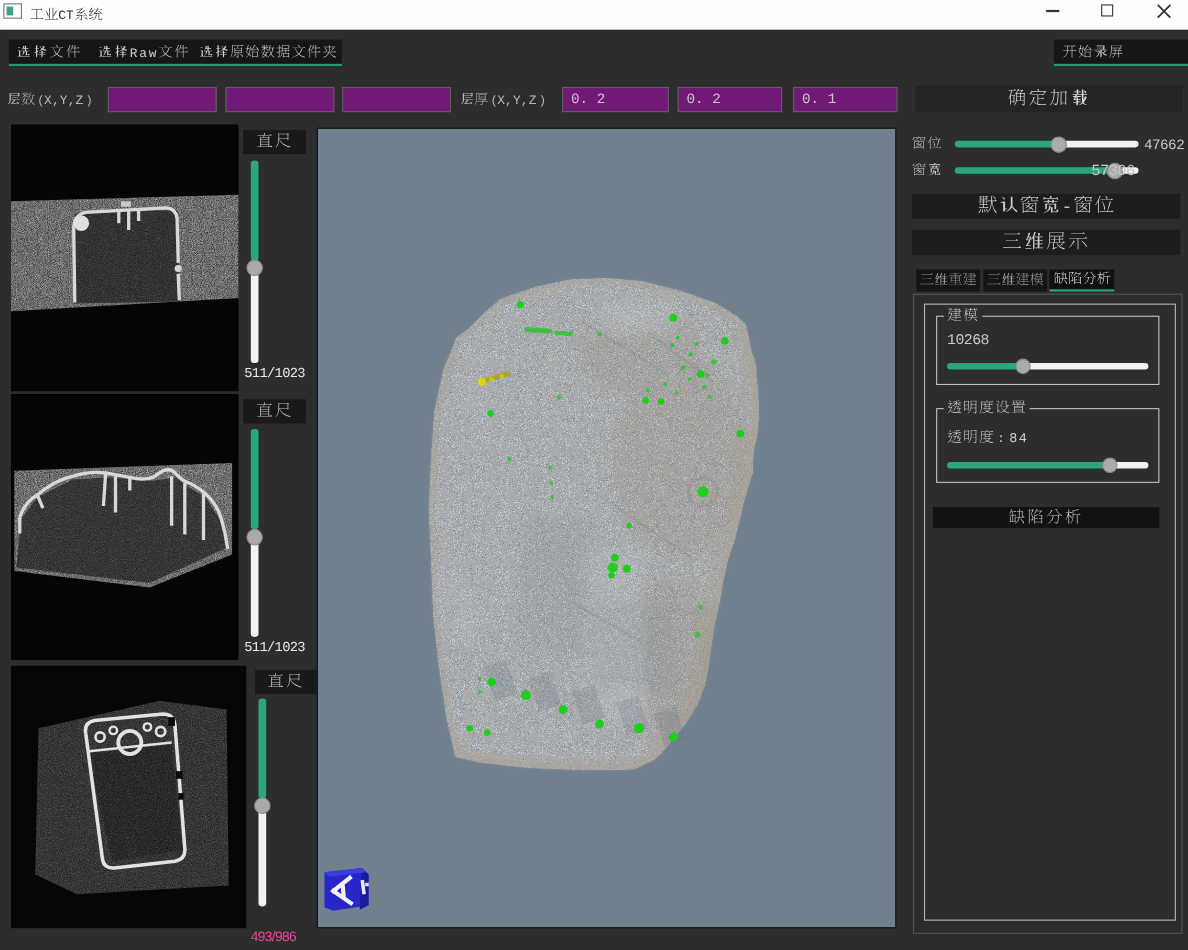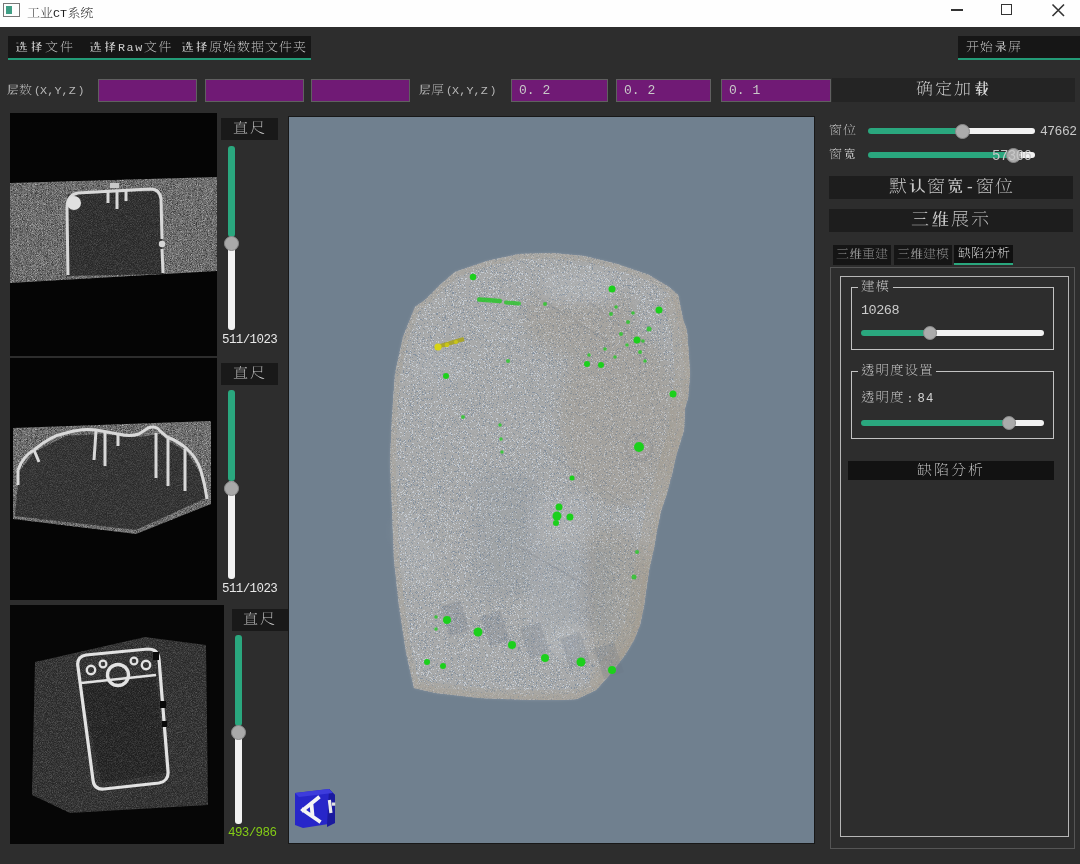--- a/index.html
+++ b/index.html
@@ -97,21 +97,21 @@
       <text x="55.5" y="10.4" font-size="11.7">,</text>
       <text x="62.7" y="10.4" font-size="11.7">Z</text>
       <text x="71.8" y="10.4" font-size="11.0">)</text>
     </svg>
   </div>
 <div class="field" style="left:98px;top:79px;width:99px"></div>
 <div class="field" style="left:205px;top:79px;width:99px"></div>
 <div class="field" style="left:311px;top:79px;width:99px"></div>
 <div class="field" style="left:511px;top:79px;width:97px">0. 2</div>
 <div class="field" style="left:616px;top:79px;width:95px">0. 2</div>
-<div class="field" style="left:721px;top:79px;width:110px">0. 1</div>
+<div class="field" style="left:721px;top:79px;width:95px">0. 1</div>
 <div class="abs" style="left:418px;top:84px">
     <svg class="hz" width="78" height="14" viewBox="0 0 78 14" fill="#b9b9b9" font-family="Liberation Mono, monospace">
       <use href="#u5c42" transform="translate(0.0,0) scale(0.01300)"></use>
       <use href="#u539a" transform="translate(13.0,0) scale(0.01300)"></use>
       <text x="27.9" y="10.4" font-size="11.0">(</text>
       <text x="34.1" y="10.4" font-size="11.7">X</text>
       <text x="41.2" y="10.4" font-size="11.7">,</text>
       <text x="48.4" y="10.4" font-size="11.7">Y</text>
       <text x="55.5" y="10.4" font-size="11.7">,</text>
       <text x="62.7" y="10.4" font-size="11.7">Z</text>
@@ -197,21 +197,21 @@
 <div class="abs" style="left:222px;top:582px;color:#e8e8e8;font-size:12.5px;letter-spacing:-0.6px;font-family:'Liberation Mono',monospace">511/1023</div>
 <div class="btn" style="left:232px;top:609px;width:56px;height:22px;background:#191919">
     <svg class="hz" width="34" height="16" viewBox="0 0 34 16" fill="#cccccc" font-family="Liberation Mono, monospace">
       <use href="#u76f4" transform="translate(0.0,0) scale(0.01500)"></use>
       <use href="#u5c3a" transform="translate(17.0,0) scale(0.01500)"></use>
     </svg>
   </div>
 <div class="abs" style="left:235px;top:635px;width:7px;height:91px;background:#2aa77e;border-radius:3px"></div>
 <div class="abs" style="left:235px;top:726px;width:7px;height:98px;background:#f2f2f2;border-radius:3px"></div>
 <div class="abs" style="left:231px;top:725px;width:15px;height:15px;border-radius:50%;background:#a9a9a9;border:1px solid #8a8a8a"></div>
-<div class="abs" style="left:228px;top:826px;color:#84cc16;font-size:12.5px;letter-spacing:-0.6px;font-family:Liberation Mono, monospace">493/986</div>
+<div class="abs" style="left:228px;top:844px;color:#ec4899;font-size:12.5px;letter-spacing:-0.6px;font-family:Liberation Sans, sans-serif">493/986</div>
 <svg class="abs" style="left:289px;top:117px" width="525" height="726" viewBox="0 0 525 726">
 <defs>
 <filter id="objw" x="-3%" y="-3%" width="106%" height="106%">
  <feTurbulence type="fractalNoise" baseFrequency="1.15" numOctaves="2" seed="8" result="n"></feTurbulence>
  <feColorMatrix in="n" type="matrix" values="0 0 0 0 0.90 0 0 0 0 0.92 0 0 0 0 0.95 0.45 0.45 0.45 0 0" result="c"></feColorMatrix>
  <feComponentTransfer in="c" result="t">
           <feFuncA type="discrete" tableValues="0 0 0 0 1 1"></feFuncA>
         </feComponentTransfer>
  <feComposite in="t" in2="SourceGraphic" operator="in"></feComposite>
 </filter>

